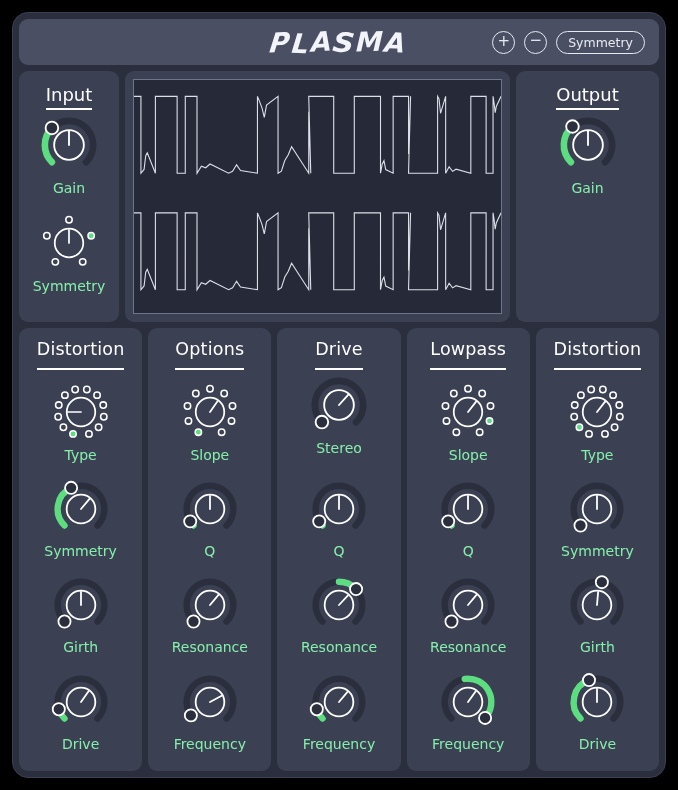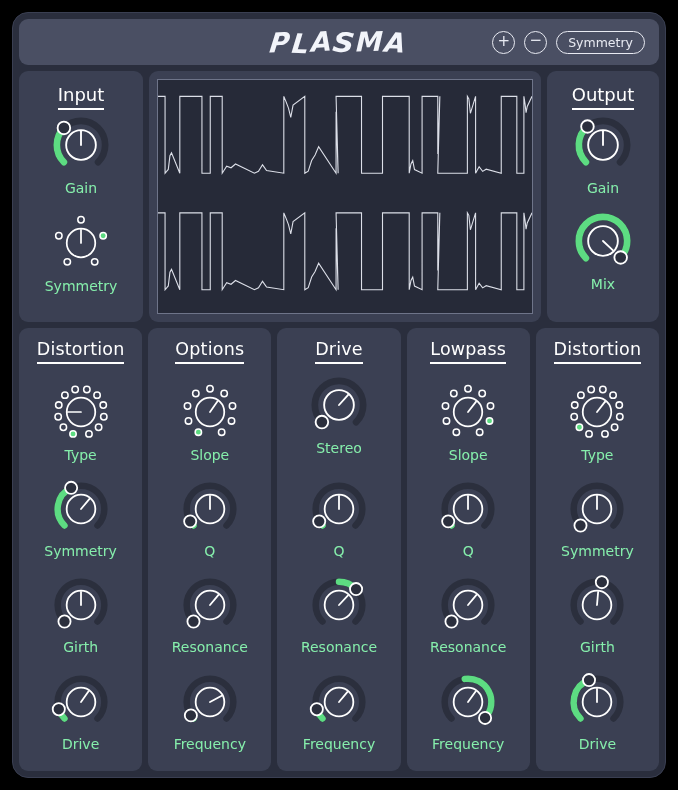--- a/index.html
+++ b/index.html
@@ -65,38 +65,38 @@
   #options-btn {
     height: 23px; padding: 0 11px;
     border-radius: 12px; border: 1.6px solid #e8eaf2;
     color: #e8eaf2; font-size: 12.5px;
     display:flex; align-items:center; justify-content:center;
     background: transparent;
   }
   
   #top-row { display: flex; gap: 6px; height: 251px; flex: 0 0 auto; }
   .panel { background: #3b4053; border-radius: 9px; position: relative; }
-  #input-panel  { width: 124px; }
-  #output-panel { width: 112px; }
+  #input-panel  { width: 100px; }
+  #output-panel { width: 143px; }
   #scope-panel  { flex: 1; padding: 8px; }
   #scope-inner {
     width: 100%; height: 100%;
     background: #262a38;
     border: 1px solid #6e7489;
   }
   #scope-inner svg { display:block; width:100%; height:100%; }
   
   #bottom-row { display: flex; gap: 6px; flex: 1 1 auto; }
   .col { background: #3b4053; border-radius: 9px; flex: 1; position: relative; }
   .col-title {
     text-align: center; color: #ffffff;
     font-size: 17.5px; padding-top: 11px;
     letter-spacing: .2px;
   }
-  .col-title u { text-decoration: none; border-bottom: 2px solid #ffffff; padding-bottom: 3px; }
+  .col-title u { text-decoration: none; border-bottom: 2px solid #ffffff; padding-bottom: 9px; }
   .sec-title {
     text-align: center; color: #ffffff;
     font-size: 18px; padding-top: 13px;
   }
   .sec-title u { text-decoration: none; border-bottom: 2px solid #ffffff; padding-bottom: 3px; }
   .ctrl { position: absolute; text-align: center; }
   .ctrl-label {
     color: #86efac; font-size: 14px;
     white-space: nowrap; margin-top: -1px;
   }
@@ -157,27 +157,20 @@
 
     <div class="panel" id="output-panel">
       <div class="sec-title"><u>Output</u></div>
       <div class="ctrl" style="left:0;right:0;top:42px;"><div class="knob-wrap"><svg width="62" height="64" viewBox="-2 -2 66 66">
     <path d="M 12.806142520070129 49.19385747992987 A 25.73 25.73 0 1 1 49.19385747992987 49.19385747992987" fill="none" stroke="#2b2f3d" stroke-width="7.13" stroke-linecap="round"></path>
     <path d="M 12.806142520070129 49.19385747992987 A 25.73 25.73 0 0 1 14.461074802765342 11.289676478548696" fill="none" stroke="#5ddc82" stroke-width="7.13" stroke-linecap="round"></path>
     <circle cx="31" cy="31" r="15.81" fill="none" stroke="#ffffff" stroke-width="1.984"></circle>
     <line x1="31" y1="31" x2="31" y2="16.4548" stroke="#ffffff" stroke-width="1.984" stroke-linecap="round"></line>
     <circle cx="14.461074802765342" cy="11.289676478548696" r="6.696" fill="#2b2f3d" stroke="#ffffff" stroke-width="1.984"></circle>
   </svg></div><div class="ctrl-label">Gain</div></div>
-      <div class="ctrl" style="left:0;right:0;top:138px;"><div class="knob-wrap"><svg width="62" height="64" viewBox="-2 -2 66 66">
-    <path d="M 12.806142520070129 49.19385747992987 A 25.73 25.73 0 1 1 49.19385747992987 49.19385747992987" fill="none" stroke="#2b2f3d" stroke-width="7.13" stroke-linecap="round"></path>
-    <path d="M 12.806142520070129 49.19385747992987 A 25.73 25.73 0 1 1 49.817730742661254 48.54781780440808" fill="none" stroke="#5ddc82" stroke-width="7.13" stroke-linecap="round"></path>
-    <circle cx="31" cy="31" r="15.81" fill="none" stroke="#ffffff" stroke-width="1.984"></circle>
-    <line x1="31" y1="31" x2="41.63768586079116" y2="40.91980254678106" stroke="#ffffff" stroke-width="1.984" stroke-linecap="round"></line>
-    <circle cx="49.817730742661254" cy="48.54781780440808" r="6.696" fill="#2b2f3d" stroke="#ffffff" stroke-width="1.984"></circle>
-  </svg></div><div class="ctrl-label">Mix</div></div>
     </div>
   </div>
 
   <div id="bottom-row">
       <div class="col">
         <div class="col-title"><u>Distortion</u></div>
         <div class="ctrl" style="left:0;right:0;top:52px;">
             <div class="knob-wrap">
               <svg width="62" height="64" viewBox="-2 -2 66 66">
     <circle cx="22.5179004455234" cy="54.30437699549053" r="3.41" fill="#5ddc82" stroke="#ffffff" stroke-width="1.6119999999999999"></circle>

